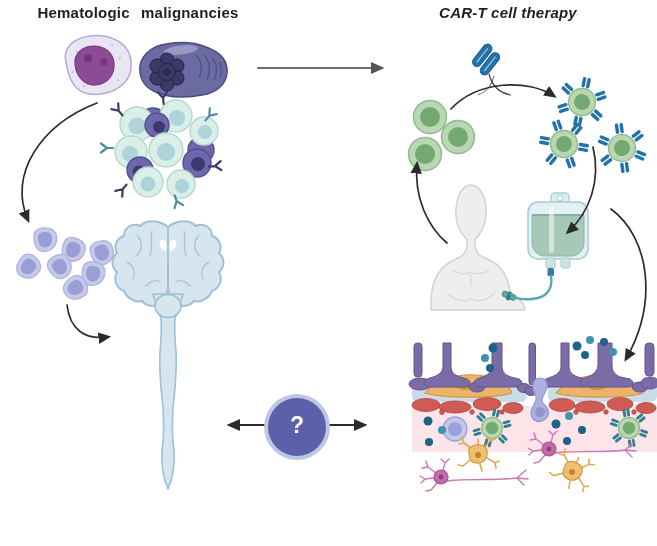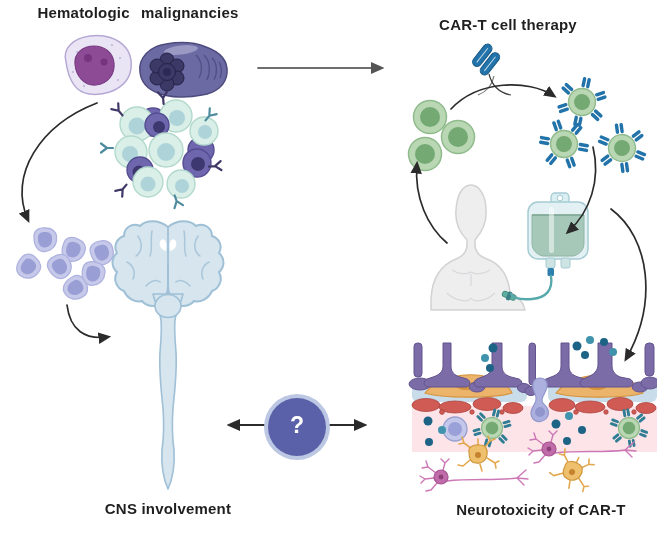--- a/index.html
+++ b/index.html
@@ -373,19 +373,18 @@
     <path d="M230,425 L364,425" stroke="#2b2b2b" stroke-width="1.8" marker-start="url(#ah)" marker-end="url(#ah)"></path>
   </g>
 
   <g>
     <circle cx="297" cy="427" r="33" fill="#bcc7e4"></circle>
     <circle cx="297" cy="427" r="29" fill="#5a61a8"></circle>
   </g>
 </svg>
 
 <div class="lbl lbl-left" style="left:138px;top:4px;">Hematologic malignancies</div>
-<div class="lbl" style="left:508px;top:16px;">CAR-T cell therapy</div>
-<div class="lbl" style="left:168px;top:500px;">CNS involvement</div>
+<div class="lbl" style="left:508px;top:4px;font-style:italic;">CAR-T cell therapy</div>
 <div class="lbl lbl-two" style="left:541px;top:501px;">
-  <span>Neurotoxicity of CAR-T</span><br>
+  <br>
 </div>
 <div class="qmark">?</div>
 </div>
 
 </body></html>

